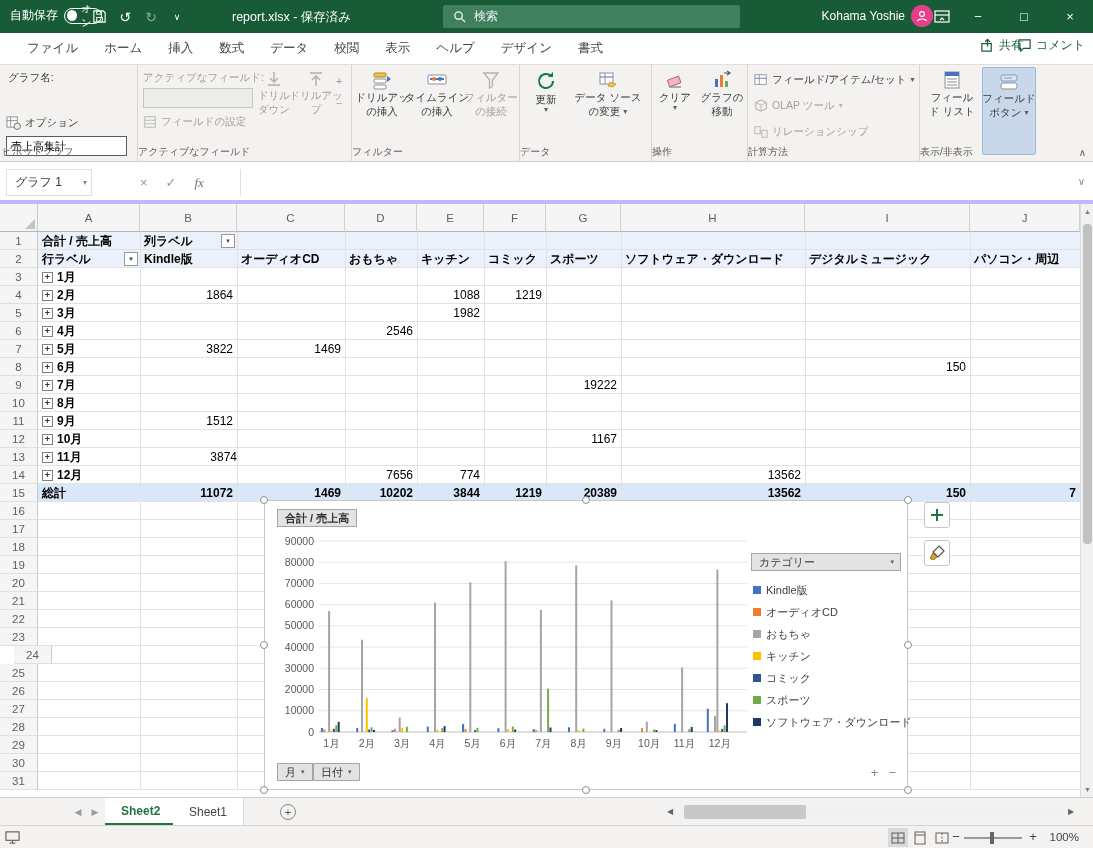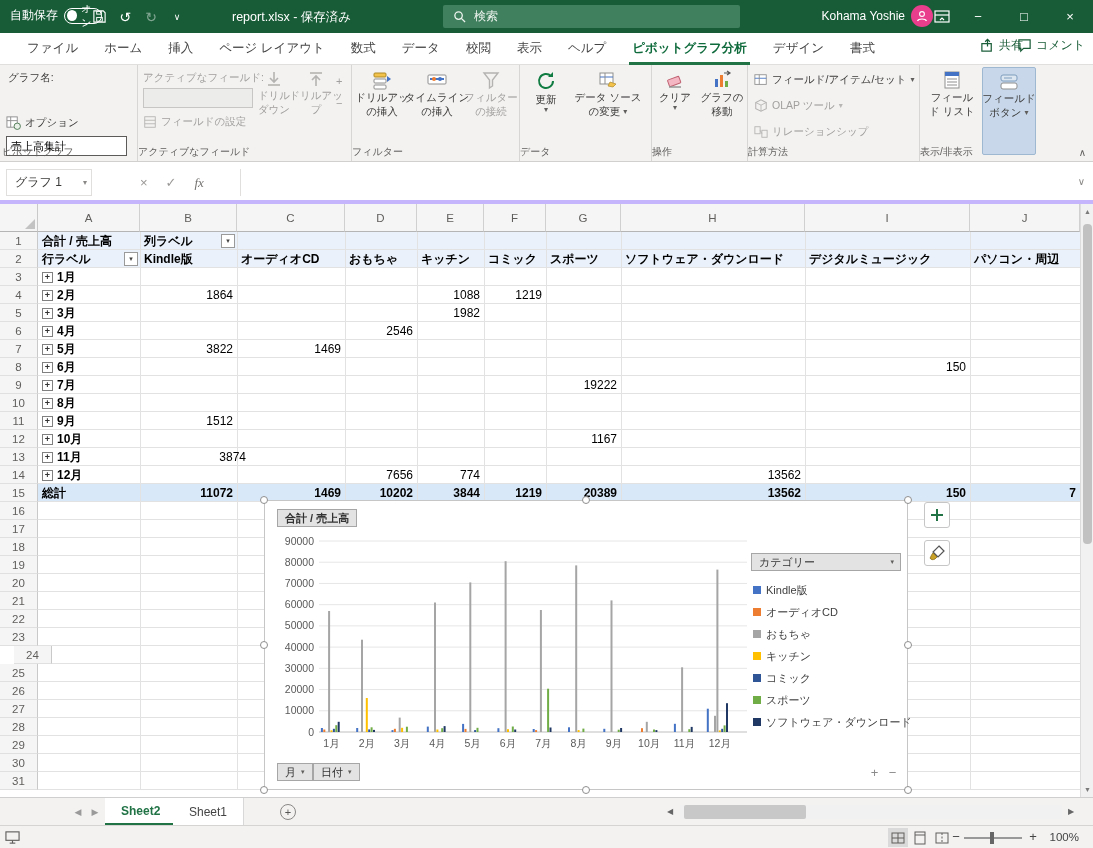--- a/index.html
+++ b/index.html
@@ -170,27 +170,25 @@
           <span>×</span>
         </span>
     </div>
   </div>
 
   <div class="tabrow">
     <div id="tab-strip">
         <div class="rtab">ファイル</div>
         <div class="rtab">ホーム</div>
         <div class="rtab">挿入</div>
-        <div class="rtab">ページ レイアウト</div>
         <div class="rtab">数式</div>
         <div class="rtab">データ</div>
         <div class="rtab">校閲</div>
         <div class="rtab">表示</div>
         <div class="rtab">ヘルプ</div>
-        <div class="rtab active">ピボットグラフ分析</div>
         <div class="rtab">デザイン</div>
         <div class="rtab">書式</div>
       </div>
     <div class="tr-right tr-btn" style="right:64px">
       <svg width="15" height="15" viewBox="0 0 16 16">
           <rect x="2" y="6" width="10" height="8" fill="none" stroke="#185c37" stroke-width="1.3"></rect>
           <path d="M8 9V1.5M5.5 4L8 1.5 10.5 4" fill="none" stroke="#185c37" stroke-width="1.3"></path>
         </svg>
       <span>共有</span>
     </div>
@@ -488,21 +486,21 @@
       <div class="cell bold" style="left: 38px; top: 154px; width: 102px;"><span class="expandbox">+</span><span>6月</span></div>
       <div class="cell num" style="left: 805px; top: 154px; width: 165px;"><span>150</span></div>
       <div class="cell bold" style="left: 38px; top: 172px; width: 102px;"><span class="expandbox">+</span><span>7月</span></div>
       <div class="cell num" style="left: 546px; top: 172px; width: 75px;"><span>19222</span></div>
       <div class="cell bold" style="left: 38px; top: 190px; width: 102px;"><span class="expandbox">+</span><span>8月</span></div>
       <div class="cell bold" style="left: 38px; top: 208px; width: 102px;"><span class="expandbox">+</span><span>9月</span></div>
       <div class="cell num" style="left: 140px; top: 208px; width: 97px;"><span>1512</span></div>
       <div class="cell bold" style="left: 38px; top: 226px; width: 102px;"><span class="expandbox">+</span><span>10月</span></div>
       <div class="cell num" style="left: 546px; top: 226px; width: 75px;"><span>1167</span></div>
       <div class="cell bold" style="left: 38px; top: 244px; width: 102px;"><span class="expandbox">+</span><span>11月</span></div>
-      <div class="cell num" style="left: 153px; top: 244px; width: 97px;"><span>3874</span></div>
+      <div class="cell num" style="left: 144px; top: 244px; width: 97px;"><span>3874</span></div>
       <div class="cell bold" style="left: 38px; top: 262px; width: 102px;"><span class="expandbox">+</span><span>12月</span></div>
       <div class="cell num" style="left: 345px; top: 262px; width: 72px;"><span>7656</span></div>
       <div class="cell num" style="left: 417px; top: 262px; width: 67px;"><span>774</span></div>
       <div class="cell num" style="left: 621px; top: 262px; width: 184px;"><span>13562</span></div>
       <div class="cell bold" style="left: 38px; top: 280px; width: 102px;"><span>総計</span></div>
       <div class="cell num bold" style="left: 140px; top: 280px; width: 97px;"><span>11072</span></div>
       <div class="cell num bold" style="left: 237px; top: 280px; width: 108px;"><span>1469</span></div>
       <div class="cell num bold" style="left: 345px; top: 280px; width: 72px;"><span>10202</span></div>
       <div class="cell num bold" style="left: 417px; top: 280px; width: 67px;"><span>3844</span></div>
       <div class="cell num bold" style="left: 484px; top: 280px; width: 62px;"><span>1219</span></div>

